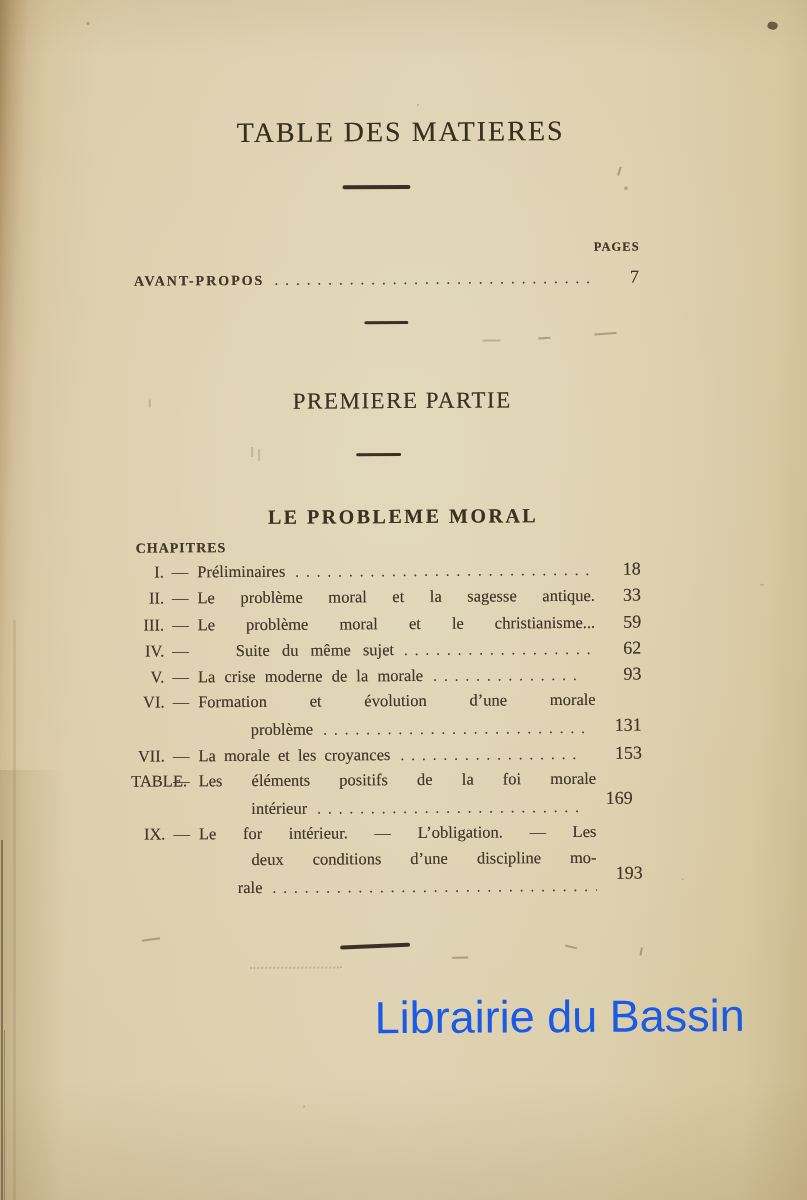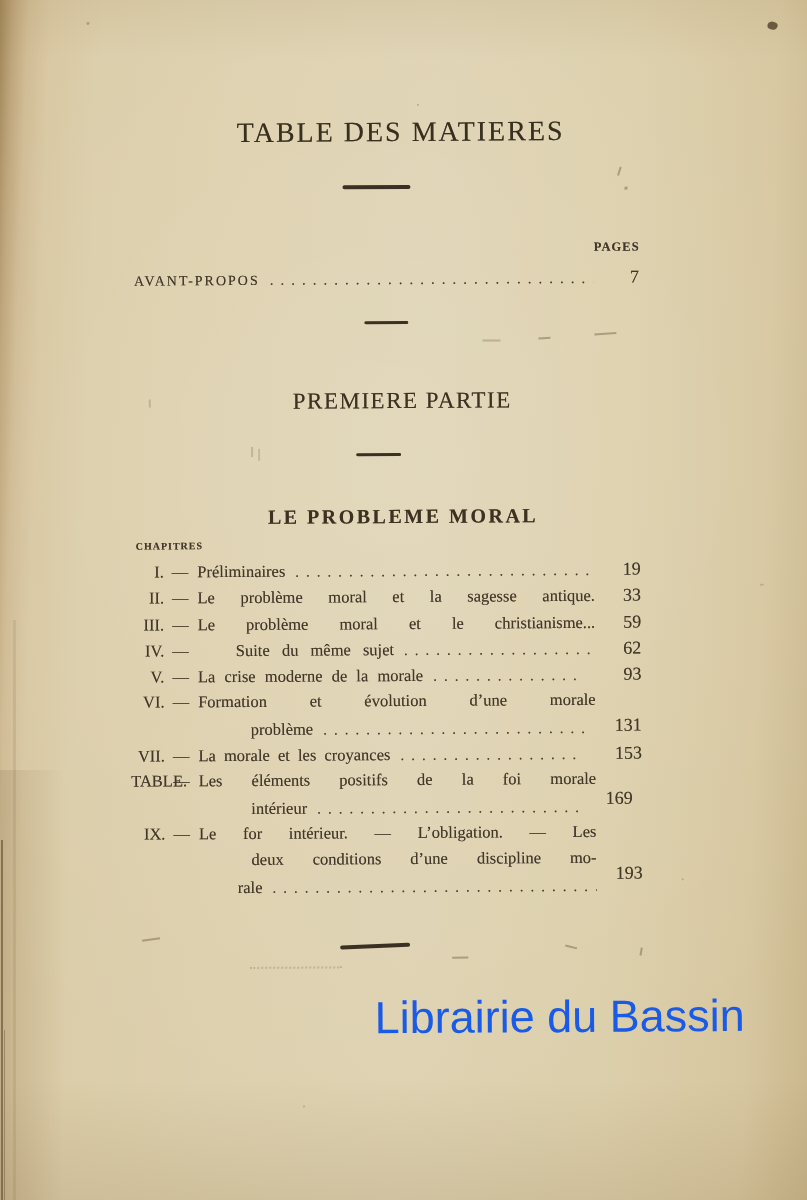--- a/index.html
+++ b/index.html
@@ -29,25 +29,25 @@
 
   .title{top:116px;font-size:28px;letter-spacing:2px;color:#38301f;}
   .rule{background:#3a3124;border-radius:2px;}
   .rule1{left:345px;top:185px;width:68px;height:3.5px;}
   .rule2{left:366px;top:321px;width:44px;height:3px;}
   .rule3{left:357px;top:453px;width:45px;height:3px;}
   .rule4{left:338px;top:944px;width:70px;height:3.5px;transform:rotate(-2deg);}
 
   .pages-label{left:596px;top:241px;font-size:12.5px;font-weight:700;letter-spacing:1px;}
   .avant-row{left:136px;top:268px;right:166px;display:flex;align-items:baseline;}
-  .avant-label{font-size:14px;font-weight:400;letter-spacing:2px;}
+  .avant-label{font-size:14px;font-weight:700;letter-spacing:2px;}
 
   .part-heading{top:388px;font-size:23px;letter-spacing:1.5px;color:#3b3222;}
   .section-heading{top:505px;font-size:20px;letter-spacing:2.5px;font-weight:700;color:#3b3222;}
-  .chapters-label{left:136px;top:539px;font-size:10px;font-weight:700;letter-spacing:1px;}
+  .chapters-label{left:136px;top:539px;font-size:14px;font-weight:700;letter-spacing:1px;}
 
   .toc{left:130px;top:560px;width:511px;}
   .trow{display:flex;align-items:baseline;height:26.3px;}
   .num{width:34px;text-align:right;font-size:16.5px;flex:none;}
   .dash{padding:0 9px 0 8px;font-size:16.5px;flex:none;}
   .ttext{font-size:16.5px;white-space:nowrap;}
   .just{flex:1;white-space:normal;text-align:justify;text-align-last:justify;}
   .leader{flex:1;overflow:hidden;white-space:nowrap;letter-spacing:7px;
           padding:0 6px 0 10px;font-size:15px;color:#4a4030;}
   .pg{width:46px;text-align:right;font-size:18px;flex:none;}
@@ -95,21 +95,21 @@
     <div class="abs ctr section-heading">LE PROBLEME MORAL</div>
     <div class="abs chapters-label">CHAPITRES</div>
 
     <div class="abs toc">
 
       <div class="trow">
         <span class="num">I.</span>
         <span class="dash">—</span>
         <span class="ttext">Préliminaires</span>
         <span class="leader"><span>..............................</span></span>
-        <span class="pg">19</span>
+        <span class="pg">18</span>
       </div>
 
       <div class="trow">
         <span class="num">II.</span>
         <span class="dash">—</span>
         <span class="ttext just">Le problème moral et la sagesse antique.</span>
         <span class="pg">33</span>
       </div>
 
       <div class="trow">

